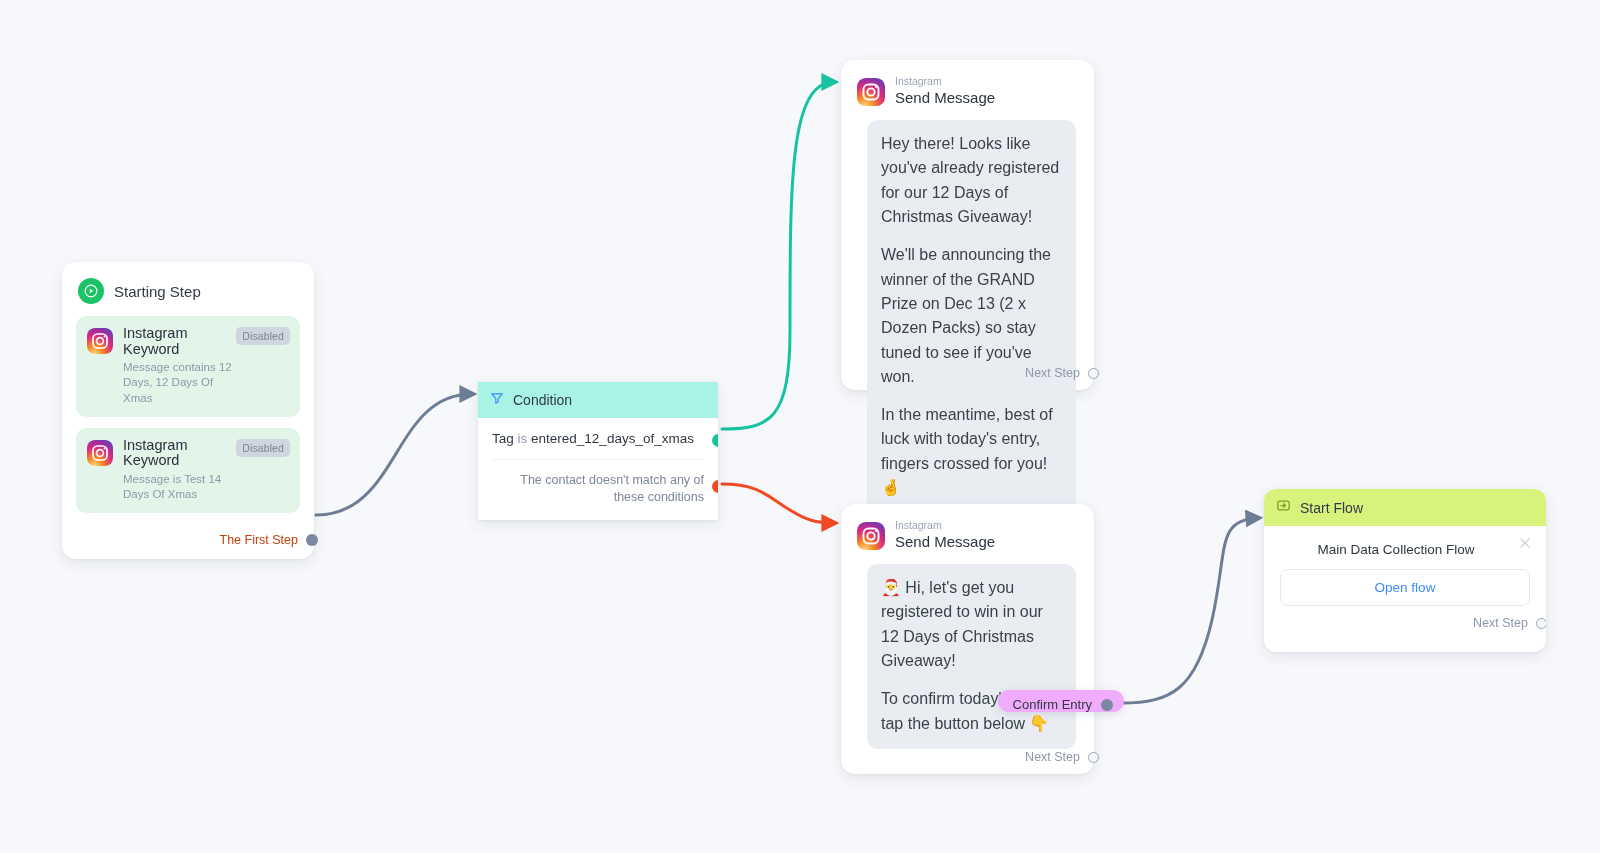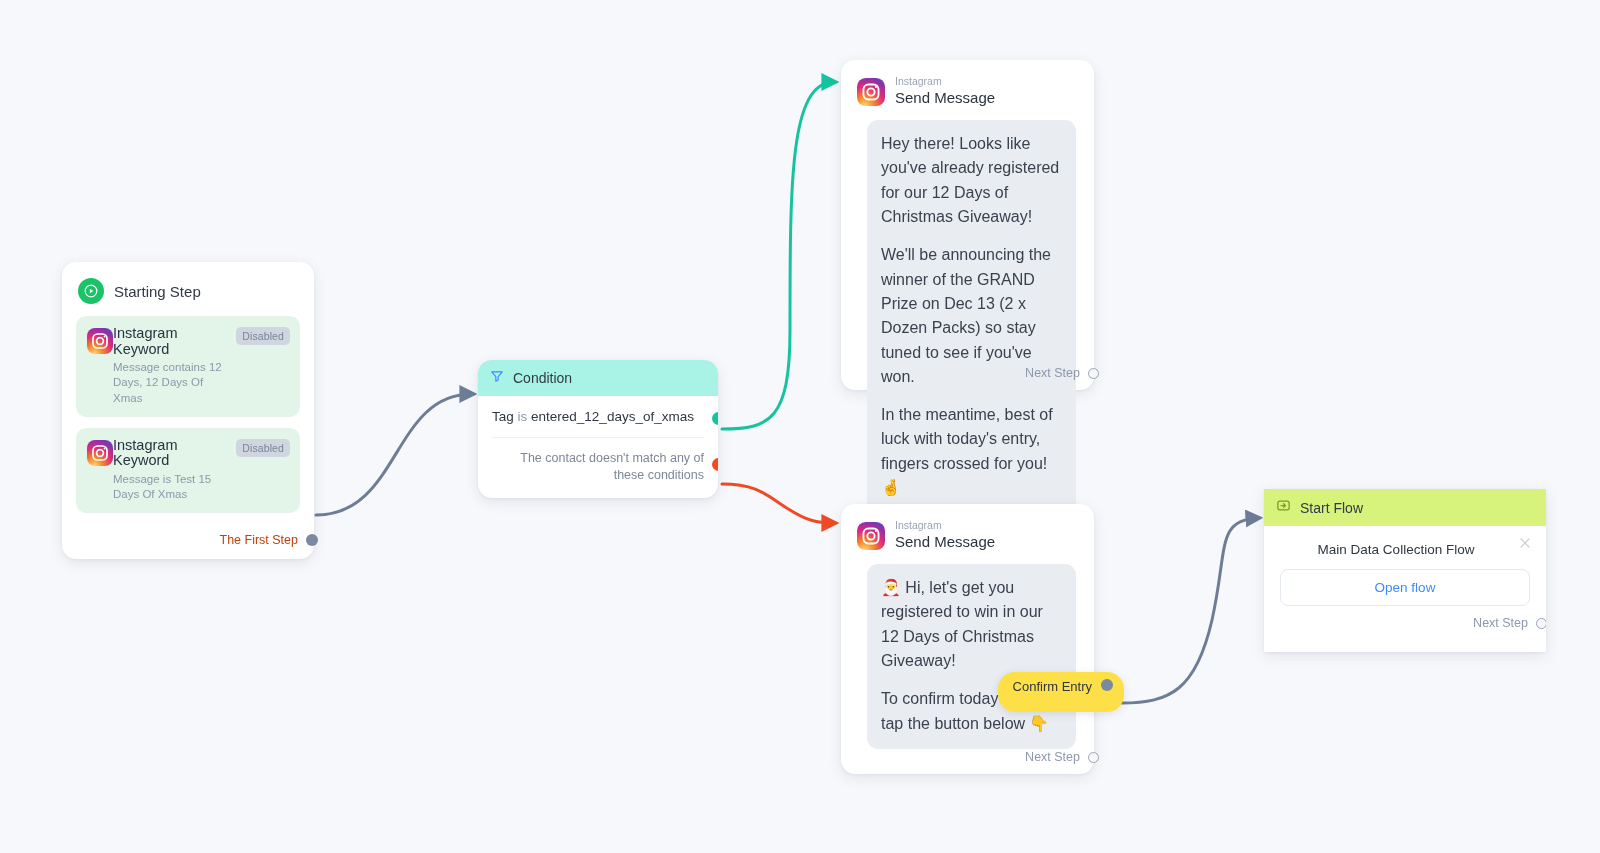--- a/index.html
+++ b/index.html
@@ -61,21 +61,21 @@
   .start-title {
     font-size: 15px;
     color: #323a46;
   }
   .trigger-card {
     background: #e2f5e8;
     border-radius: 10px;
     padding: 10px 26px 11px 11px;
     margin-bottom: 11px;
     display: flex;
-    gap: 0;
+    gap: 10px;
     position: relative;
   }
   .ig-icon {
     width: 26px; height: 26px;
     border-radius: 8px;
     flex: none;
     margin-top: 2px;
   }
   .trigger-body { flex: 1 1 auto; min-width: 0; }
   .trigger-name {
@@ -120,23 +120,23 @@
     width: 11px; height: 11px;
     border-radius: 50%;
     border: 1.6px solid #98a3b6;
     background: #f7f8fb;
     box-sizing: border-box;
     margin-right: -19px;
   }
 
   
   #condition-node {
-    left: 478px; top: 360px;
+    left: 478px; top: 382px;
     width: 240px;
-    border-radius: 14px;
+    border-radius: 0;
     overflow: hidden;
   }
   .cond-head {
     background: #a8f2e6;
     display: flex;
     align-items: center;
     gap: 9px;
     padding: 9px 12px;
   }
   .cond-title { font-size: 14px; color: #323a46; }
@@ -205,37 +205,38 @@
     display: flex;
     align-items: center;
     gap: 8px;
     font-size: 12.5px;
     color: #8d98ab;
   }
   .reply-button {
     position: absolute;
     right: -30px;
     bottom: 62px;
-    background: #fde047;
+    background: #f0abfc;
     border-radius: 17px;
     box-shadow: 0 2px 8px rgba(40,55,85,.13);
-    padding: 7px 13px 18px 15px;
-    display: flex;
+    padding: 7px 13px 0 15px;
+    display: flex;
+    align-items: center;
     gap: 9px;
     font-size: 13px;
     color: #2f3742;
     white-space: nowrap;
   }
   .reply-button .port-dot-filled { margin-right: -2px; }
 
   
   #start-flow-node {
     left: 1264px; top: 489px;
     width: 282px;
-    border-radius: 0;
+    border-radius: 12px;
     overflow: hidden;
   }
   .sf-head {
     background: #d8f37c;
     display: flex;
     align-items: center;
     gap: 9px;
     padding: 9px 12px;
   }
   .sf-title { font-size: 14px; color: #323a46; }
@@ -339,21 +340,21 @@
       <span class="ig-icon">
         <svg width="26" height="26" viewBox="0 0 26 26">
           <rect x="0" y="0" width="26" height="26" rx="8" fill="url(#ig1)"></rect>
           <rect x="6" y="6" width="14" height="14" rx="4.6" fill="none" stroke="#ffffff" stroke-width="1.7"></rect>
           <circle cx="13" cy="13" r="3.4" fill="none" stroke="#ffffff" stroke-width="1.7"></circle>
           <circle cx="17.6" cy="8.4" r="1" fill="#ffffff"></circle>
         </svg>
       </span>
       <div class="trigger-body">
         <div class="trigger-name">Instagram Keyword</div>
-        <div class="trigger-sub">Message is Test 15 Days Of Xmas</div>
+        <div class="trigger-sub">Message is Test 14 Days Of Xmas</div>
       </div>
       <span class="disabled-badge">Disabled</span>
     </div>
 
     <div class="port-row">
       <span>The First Step</span>
       <span class="port-dot-filled"></span>
     </div>
   </div>
 

